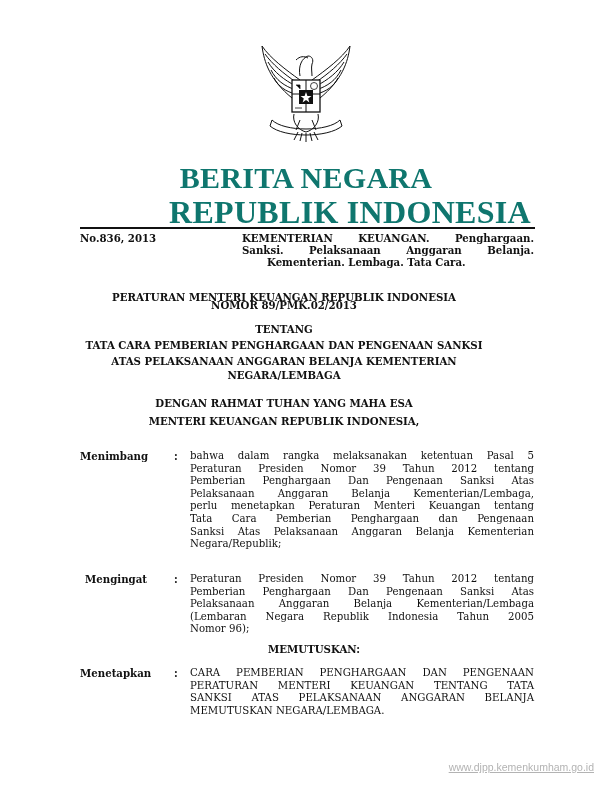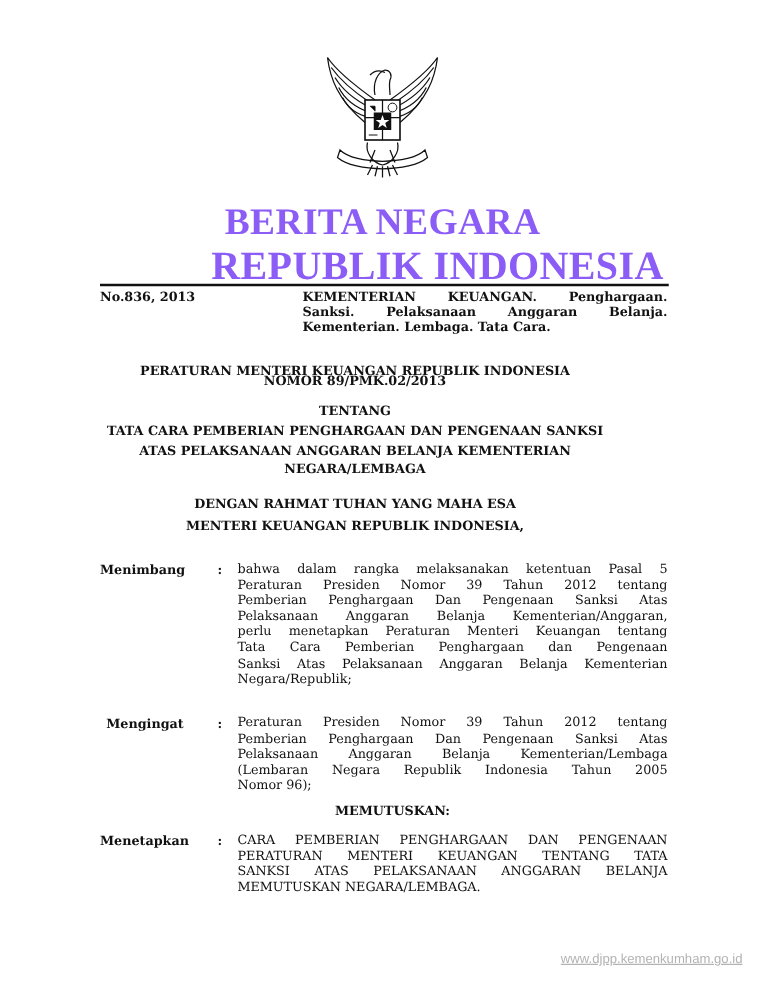--- a/index.html
+++ b/index.html
@@ -4,35 +4,35 @@
   <style>
     html, body { margin: 0; padding: 0; }
     body {
       width: 612px; height: 792px; background: #ffffff; position: relative;
       overflow: hidden; color: #111111;
       font-family: "DejaVu Serif", "Liberation Serif", serif;
     }
     .emblem { position: absolute; left: 256px; top: 40px; width: 100px; height: 104px; }
     .masthead {
       position: absolute; left: 0; width: 612px; text-align: center;
-      font-family: "Liberation Serif", serif; font-weight: bold; color: #8b5cf6;
+      font-family: "Liberation Serif", serif; font-weight: bold; color: #0f766e;
     }
     .mast1 { top: 161px; font-size: 30px; line-height: 34px; letter-spacing: 0.3px; }
     .mast2 { top: 195px; font-size: 32px; line-height: 34px; letter-spacing: 0.3px; padding-left: 44px; }
     .rule { position: absolute; left: 80px; top: 227px; width: 455px; height: 2px; background: #111; }
     .num {
       position: absolute; left: 80px; top: 232px; font-size: 10.2px; font-weight: bold;
       line-height: 12px;
     }
     .subject {
       position: absolute; left: 242px; top: 232px; width: 292px; font-size: 10.2px;
       font-weight: bold; line-height: 12px; text-align: justify; text-align-last: left;
     }
     .subject span { display: block; text-align: justify; text-align-last: justify; }
-    .subject span.last { text-align-last: left; }
+    .subject span.last { text-align-last: left; margin-left: 25px; }
     .center-line {
       position: absolute; left: 0; width: 568px; text-align: center;
       font-size: 10.2px; font-weight: bold; line-height: 12px; white-space: nowrap;
     }
     .clause-label {
       position: absolute; font-size: 10.2px; font-weight: bold; line-height: 12px;
     }
     .clause-colon {
       position: absolute; left: 174px; font-size: 10.2px; font-weight: bold; line-height: 12px;
     }
@@ -106,21 +106,21 @@
 <div class="center-line" style="top:369px;">NEGARA/LEMBAGA</div>
 <div class="center-line" style="top:397px;">DENGAN RAHMAT TUHAN YANG MAHA ESA</div>
 <div class="center-line" style="top:415px;">MENTERI KEUANGAN REPUBLIK INDONESIA,</div>
 
 <div class="clause-label" style="left:80px; top:450px;">Menimbang</div>
 <div class="clause-colon" style="top:450px;">:</div>
 <div class="clause-body" style="top:450px;">
   <span>bahwa  dalam rangka melaksanakan ketentuan Pasal 5</span>
   <span>Peraturan Presiden Nomor 39 Tahun 2012 tentang</span>
   <span>Pemberian Penghargaan Dan Pengenaan Sanksi Atas</span>
-  <span>Pelaksanaan Anggaran Belanja Kementerian/Anggaran,</span>
+  <span>Pelaksanaan Anggaran Belanja Kementerian/Lembaga,</span>
   <span>perlu menetapkan Peraturan Menteri Keuangan tentang</span>
   <span>Tata Cara Pemberian Penghargaan dan Pengenaan</span>
   <span>Sanksi Atas Pelaksanaan Anggaran Belanja Kementerian</span>
   <span class="last">Negara/Republik;</span>
 </div>
 
 <div class="clause-label" style="left:85px; top:573px;">Mengingat</div>
 <div class="clause-colon" style="top:573px;">:</div>
 <div class="clause-body" style="top:573px;">
   <span>Peraturan Presiden Nomor 39 Tahun 2012 tentang</span>

